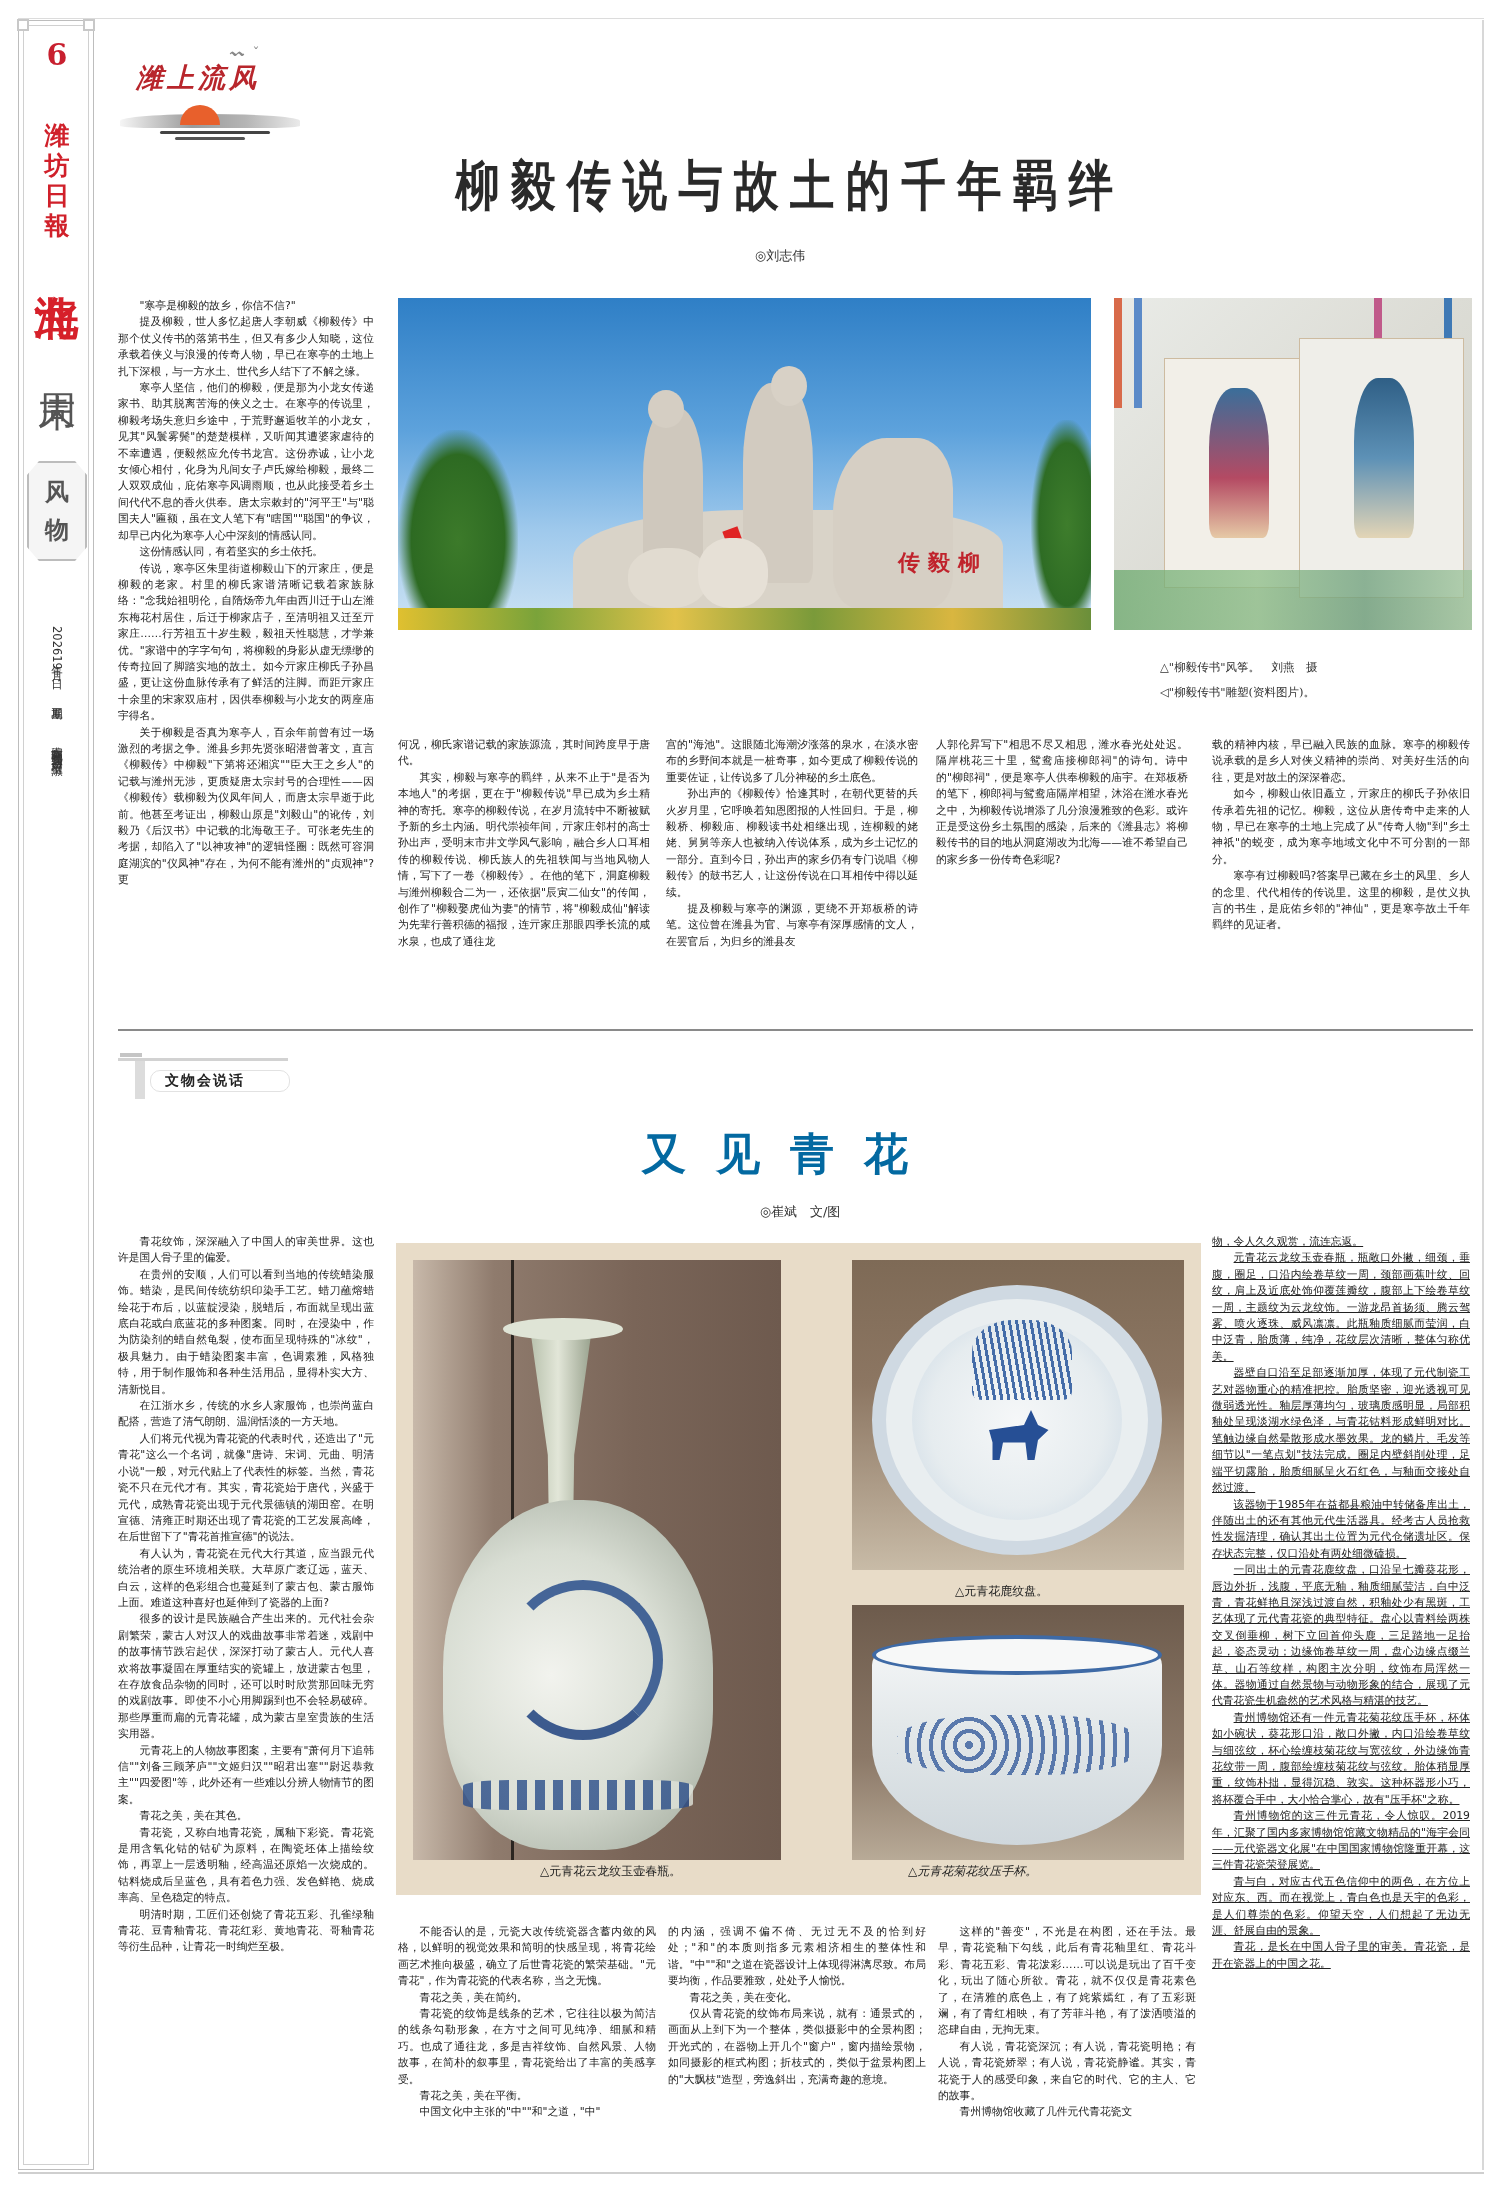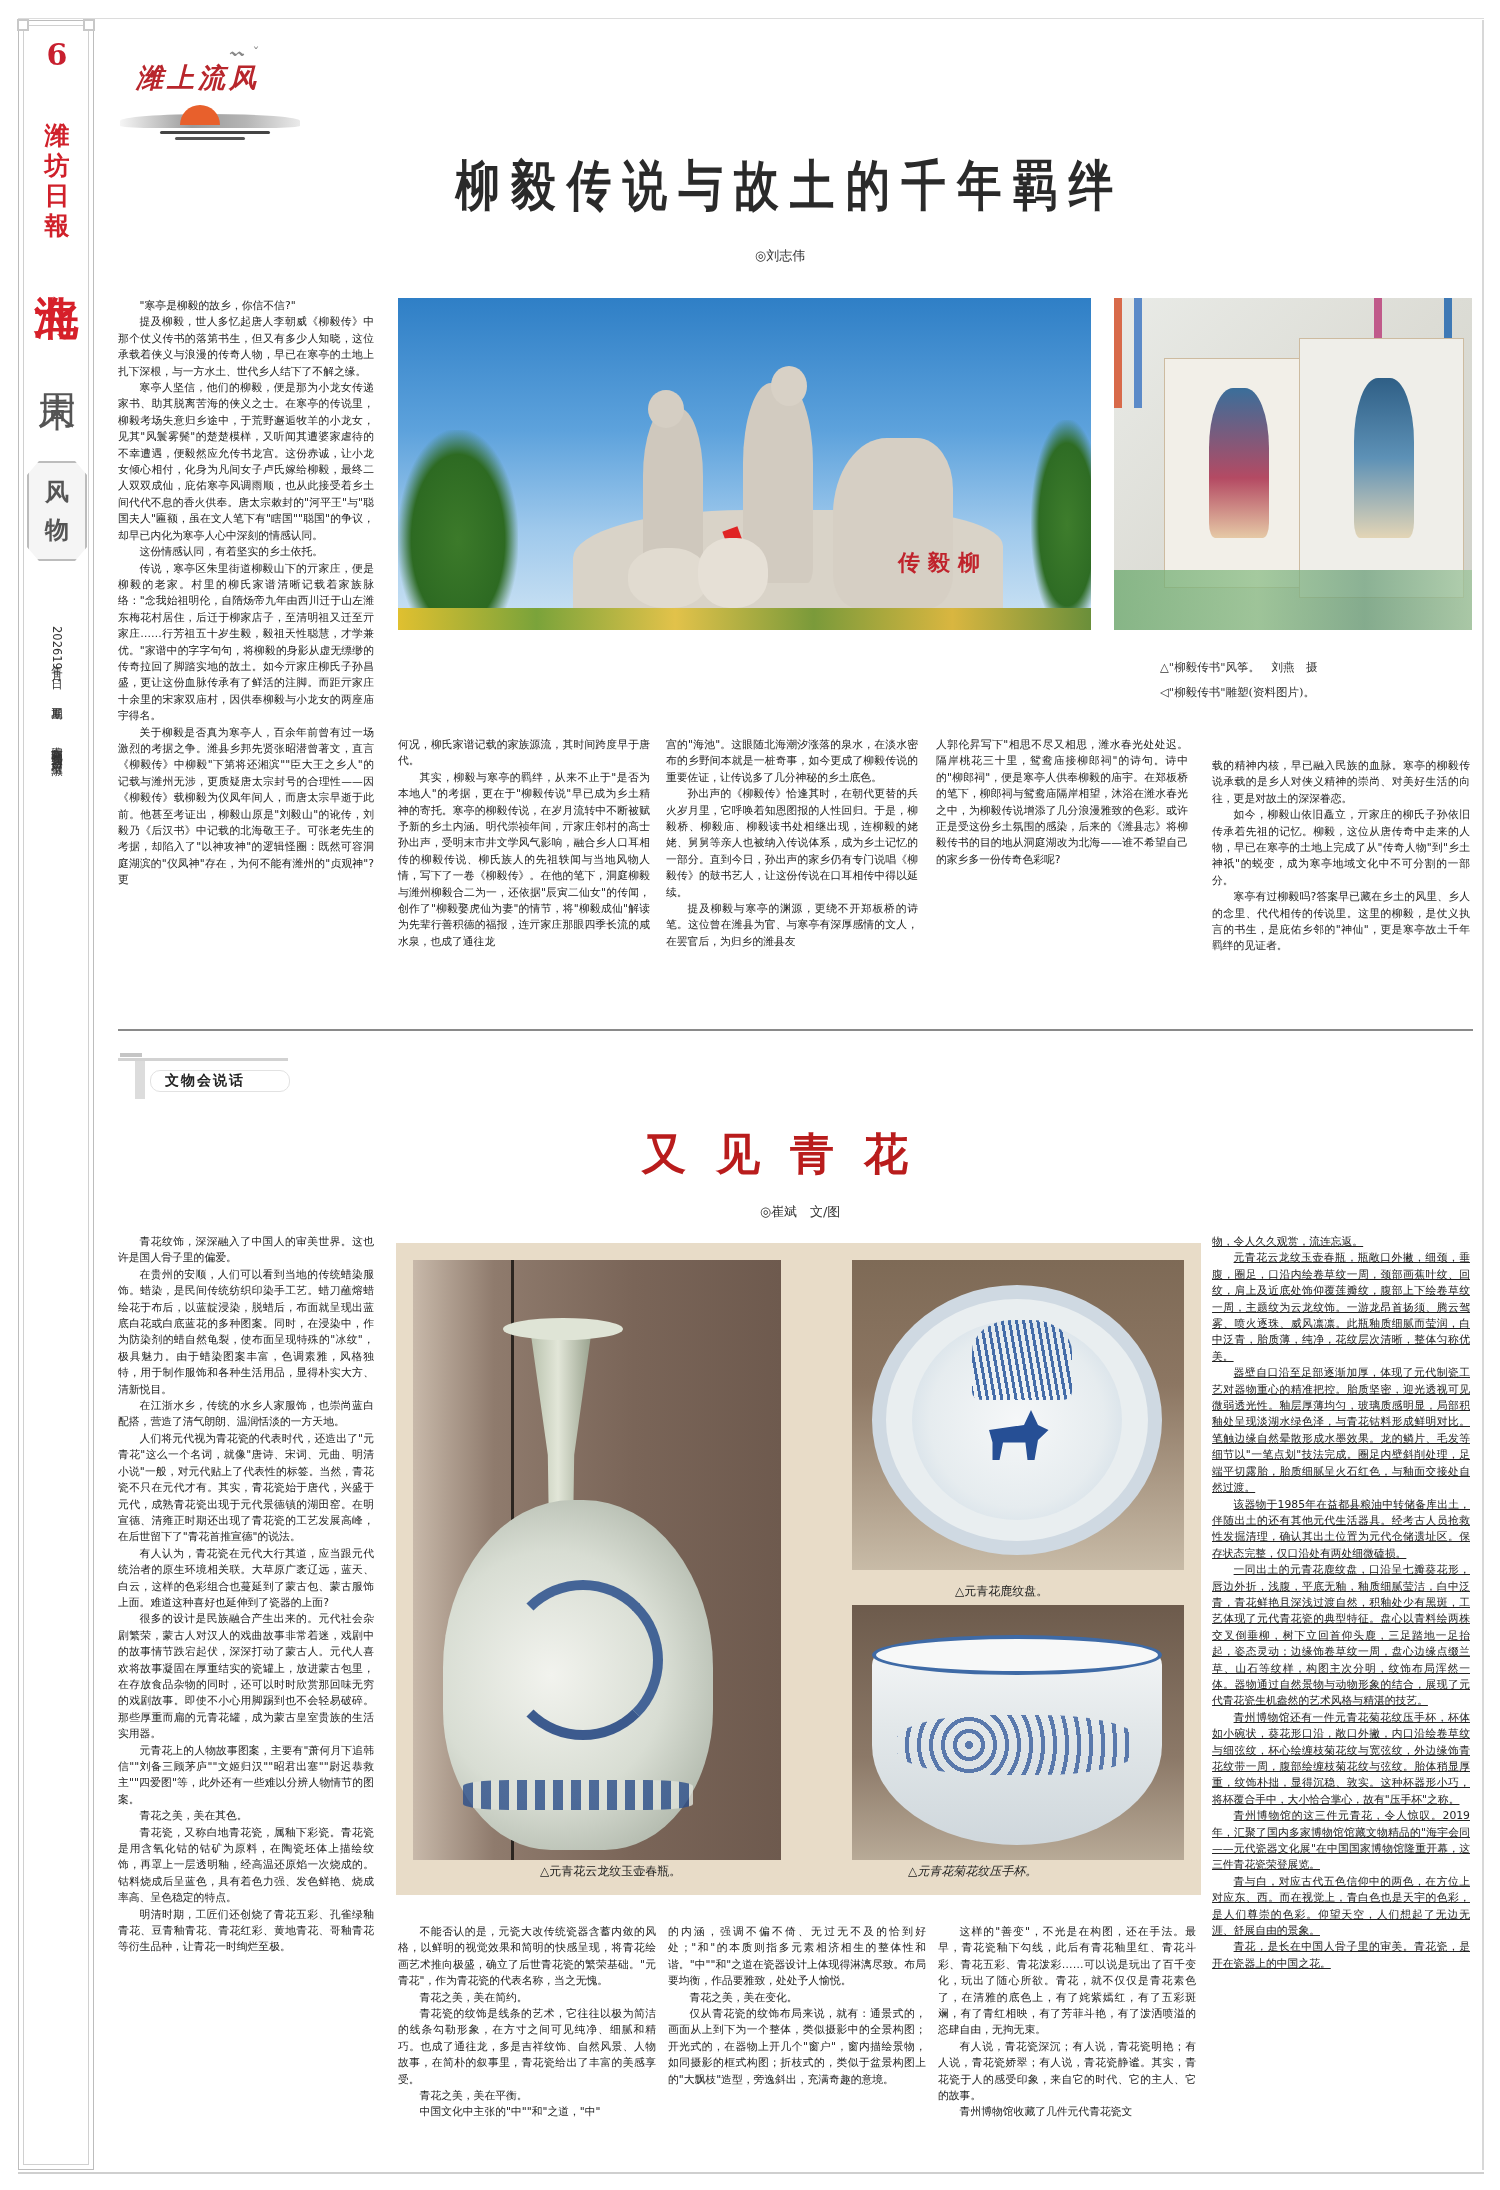--- a/index.html
+++ b/index.html
@@ -62,32 +62,32 @@
 
   
   .col { position: absolute; font-size: 10.8px; line-height: 16.4px; color: #222; text-align: justify; }
   .col p { text-indent: 2em; }
   .col p.noindent { text-indent: 0; }
 
   .a1c1 { left: 118px; top: 298px; width: 256px; }
   .a1c2 { left: 398px; top: 737px; width: 252px; }
   .a1c3 { left: 666px; top: 737px; width: 252px; }
   .a1c4 { left: 936px; top: 737px; width: 252px; }
-  .a1c5 { left: 1212px; top: 737px; width: 258px; margin-top: 21px; }
+  .a1c5 { left: 1212px; top: 737px; width: 258px; }
 
   .divider { left: 118px; top: 1029px; width: 1355px; height: 2px; background: #8a8a8a; }
 
   
   .badge-bar { left: 118px; top: 1058px; width: 170px; height: 3px; background: #d2d2d2; }
   .badge-roof { left: 120px; top: 1053px; width: 22px; height: 4px; background: #c5c5c5; }
   .badge-post { left: 135px; top: 1061px; width: 10px; height: 38px; background: #dcdcdc; }
   .badge-label { left: 150px; top: 1070px; width: 140px; height: 22px; border: 1px solid #e2e2e2; border-radius: 10px; }
   .badge-text { left: 165px; top: 1072px; font-family: "DejaVu Serif", serif; font-weight: bold; font-size: 14px; letter-spacing: 2px; color: #222; }
 
-  .title2 { left: 380px; width: 820px; top: 1125px; text-align: center; font-family: "DejaVu Serif", serif; font-weight: bold; font-size: 44px; letter-spacing: 30px; color: #b91c1c; }
+  .title2 { left: 380px; width: 820px; top: 1125px; text-align: center; font-family: "DejaVu Serif", serif; font-weight: bold; font-size: 44px; letter-spacing: 30px; color: #0369a1; }
   .byline2 { left: 700px; width: 200px; top: 1203px; text-align: center; font-size: 13px; color: #333; }
 
   
   .porc-panel { left: 396px; top: 1243px; width: 805px; height: 652px; background: #e8dcc8; }
   .ph-vase { left: 413px; top: 1260px; width: 368px; height: 600px; overflow: hidden; background: linear-gradient(90deg, #c8b9aa 0%, #8f7b6d 22%, #7a6558 60%, #6e5a4e 100%); }
   .vase-line { left: 98px; top: 0; width: 3px; height: 600px; background: #2b2520; }
   .vase-neck { left: 118px; top: 75px; width: 60px; height: 200px; background: linear-gradient(90deg, #b9c2ae, #e2e6d8 45%, #9aa38f); clip-path: polygon(0 0, 100% 0, 72% 60%, 70% 100%, 30% 100%, 28% 60%); }
   .vase-lip { left: 90px; top: 58px; width: 120px; height: 22px; background: #dfe4d6; border-radius: 50%; }
   .vase-body { left: 30px; top: 240px; width: 270px; height: 350px; background: radial-gradient(ellipse at 40% 50%, #f2f3ee 0%, #d8ddd3 50%, #a8b0a3 90%); border-radius: 48% 48% 40% 40%; }
   .vase-dragon { left: 90px; top: 320px; width: 160px; height: 160px; border: 10px solid #2a4f8c; border-radius: 50%; border-left-color: transparent; border-bottom-color: #1f4280; opacity: 0.85; }

